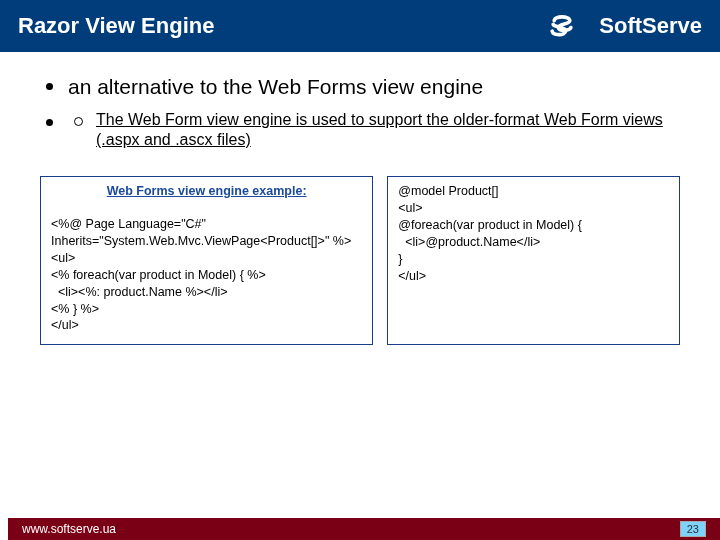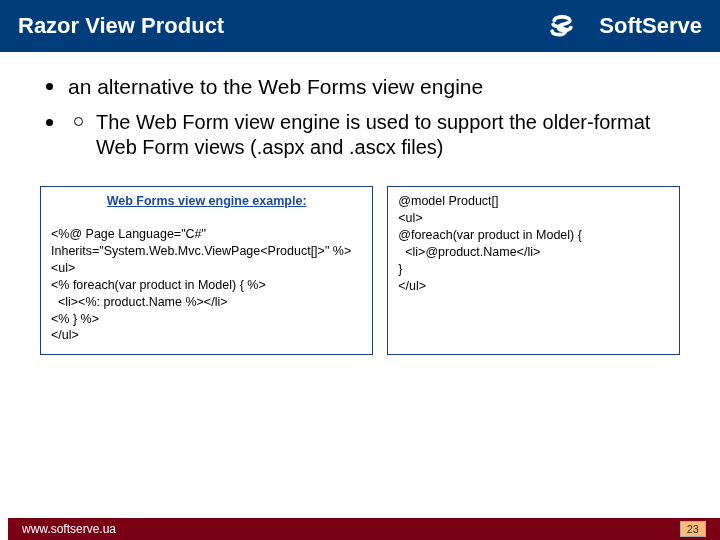--- a/index.html
+++ b/index.html
@@ -49,22 +49,23 @@
     position: absolute;
     left: 6px;
     top: 9px;
     width: 7px;
     height: 7px;
     background: #000;
     border-radius: 50%;
   }
   ul.sub {
     list-style: none;
-    font-size: 20px;
+    font-size: 16px;
     margin-top: 6px;
+    text-decoration: underline;
   }
   ul.sub > li {
     position: relative;
     padding-left: 28px;
   }
   ul.sub > li::before {
     content: "";
     position: absolute;
     left: 6px;
     top: 7px;
@@ -108,32 +109,32 @@
     height: 22px;
     background: #7a0015;
     color: #fff;
     font-size: 12px;
     display: flex;
     align-items: center;
     padding: 0 14px;
     justify-content: space-between;
   }
   .footer .pagenum {
-    background: #fdba74;
+    background: #7dd3fc;
     color: #333;
     padding: 1px 6px;
     border: 1px solid #aaa;
     font-size: 11px;
   }
 </style>
 </head>
 <body>
 
 <div class="header">
-  <div class="title">Razor View Product</div>
+  <div class="title">Razor View Engine</div>
   <div class="brand">
     <svg width="26" height="26" viewBox="0 0 50 50">
       <path d="M10 15 C10 5, 40 5, 40 15 C40 22, 18 20, 18 28 C18 36, 40 34, 42 28" stroke="#fff" stroke-width="7" fill="none" stroke-linecap="round"></path>
       <path d="M8 22 C10 28, 32 26, 32 34 C32 44, 8 44, 6 35" stroke="#fff" stroke-width="7" fill="none" stroke-linecap="round"></path>
     </svg>
     <span>SoftServe</span>
   </div>
 </div>
 
 <div class="content">

